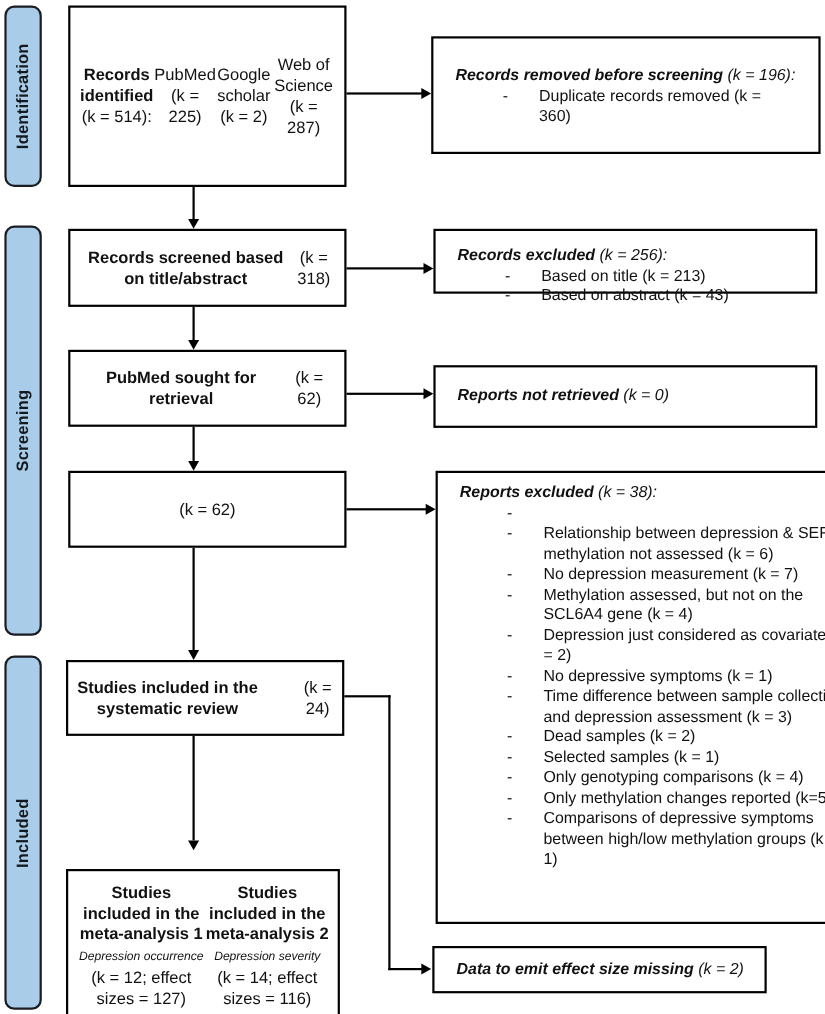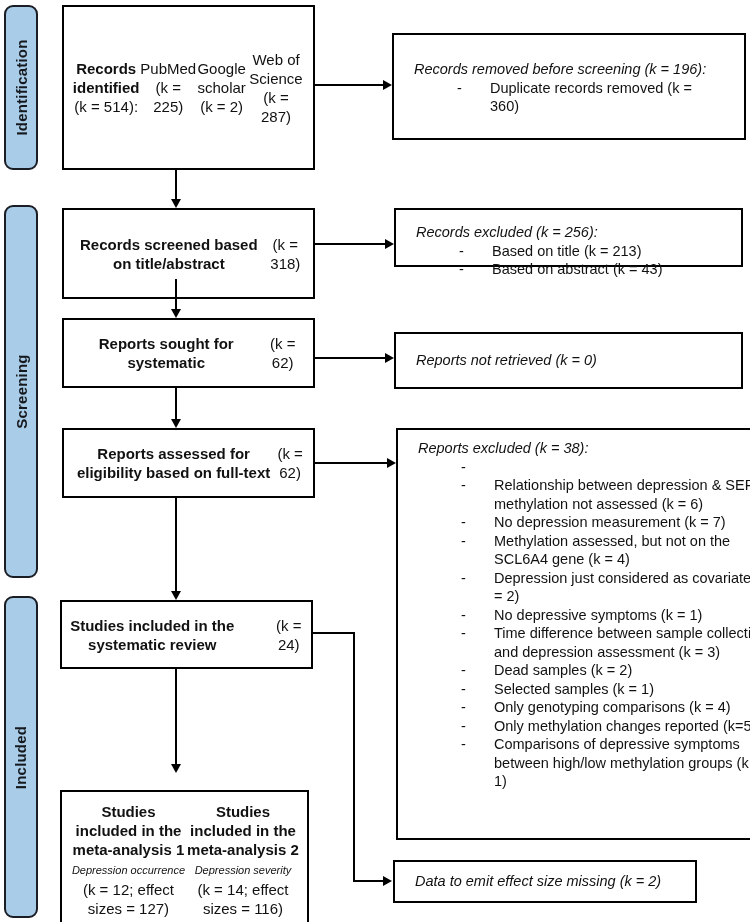--- a/index.html
+++ b/index.html
@@ -48,21 +48,21 @@
   .xbox{
     position:absolute;
     background:#ffffff;
     border:2px solid #000000;
     box-sizing:border-box;
     font-size:14.5px;line-height:18.5px;
     padding:8px 6px 4px 20px;
     text-align:left;
   }
   .xbox .heading{font-style:italic;}
-  .xbox .heading .hb{font-weight:normal;font-style:italic;}
+  .xbox .heading .hb{font-weight:bold;font-style:italic;}
   .xbox .heading .hr{font-weight:normal;font-style:italic;margin-top:24px;}
   .xbox.vcenter{display:flex;flex-direction:column;justify-content:center;padding-top:0;padding-bottom:0;}
   .item{display:flex;}
   .dash{flex:0 0 33px;margin-left:43px;}
   .item-text{flex:1;padding-right:14px;}
   
   .hline{position:absolute;height:0;border-top:2px solid #000;}
   .vline{position:absolute;width:0;border-left:2px solid #000;}
   .arrow-right{position:absolute;width:0;height:0;
     border-top:5px solid transparent;border-bottom:5px solid transparent;
@@ -86,32 +86,31 @@
     <span>Included</span>
   </div>
 
   <div class="fbox" style="left:62px;top:5px;width:253px;height:165px;">
     <div><span class="b">Records identified</span><span> (k = 514):</span></div>
     <div>PubMed (k = 225)</div>
     <div>Google scholar (k = 2)</div>
     <div>Web of Science (k = 287)</div>
   </div>
 
-  <div class="fbox" style="left:62px;top:208px;width:253px;height:91px;">
+  <div class="fbox" style="left:62px;top:208px;width:253px;height:71px;">
     <div class="b">Records screened based on title/abstract</div>
     <div class="count">(k = 318)</div>
   </div>
 
   <div class="fbox" style="left:62px;top:318px;width:253px;height:70px;">
-    <div class="b">Reports sought for systematic</div>
+    <div class="b">PubMed sought for retrieval</div>
     <div class="count">(k = 62)</div>
   </div>
 
   <div class="fbox" style="left:62px;top:428px;width:253px;height:70px;">
-    <div class="b">Reports assessed for eligibility based on full-text</div>
     <div class="count">(k = 62)</div>
   </div>
 
   <div class="fbox" style="left:60px;top:600px;width:253px;height:69px;gap:40px;">
     <div class="b">Studies included in the systematic review</div>
     <div class="count">(k = 24)</div>
   </div>
 
   <div class="fbox" style="left:60px;top:790px;width:249px;height:140px;justify-content:flex-end;">
     <div class="meta-entry">

